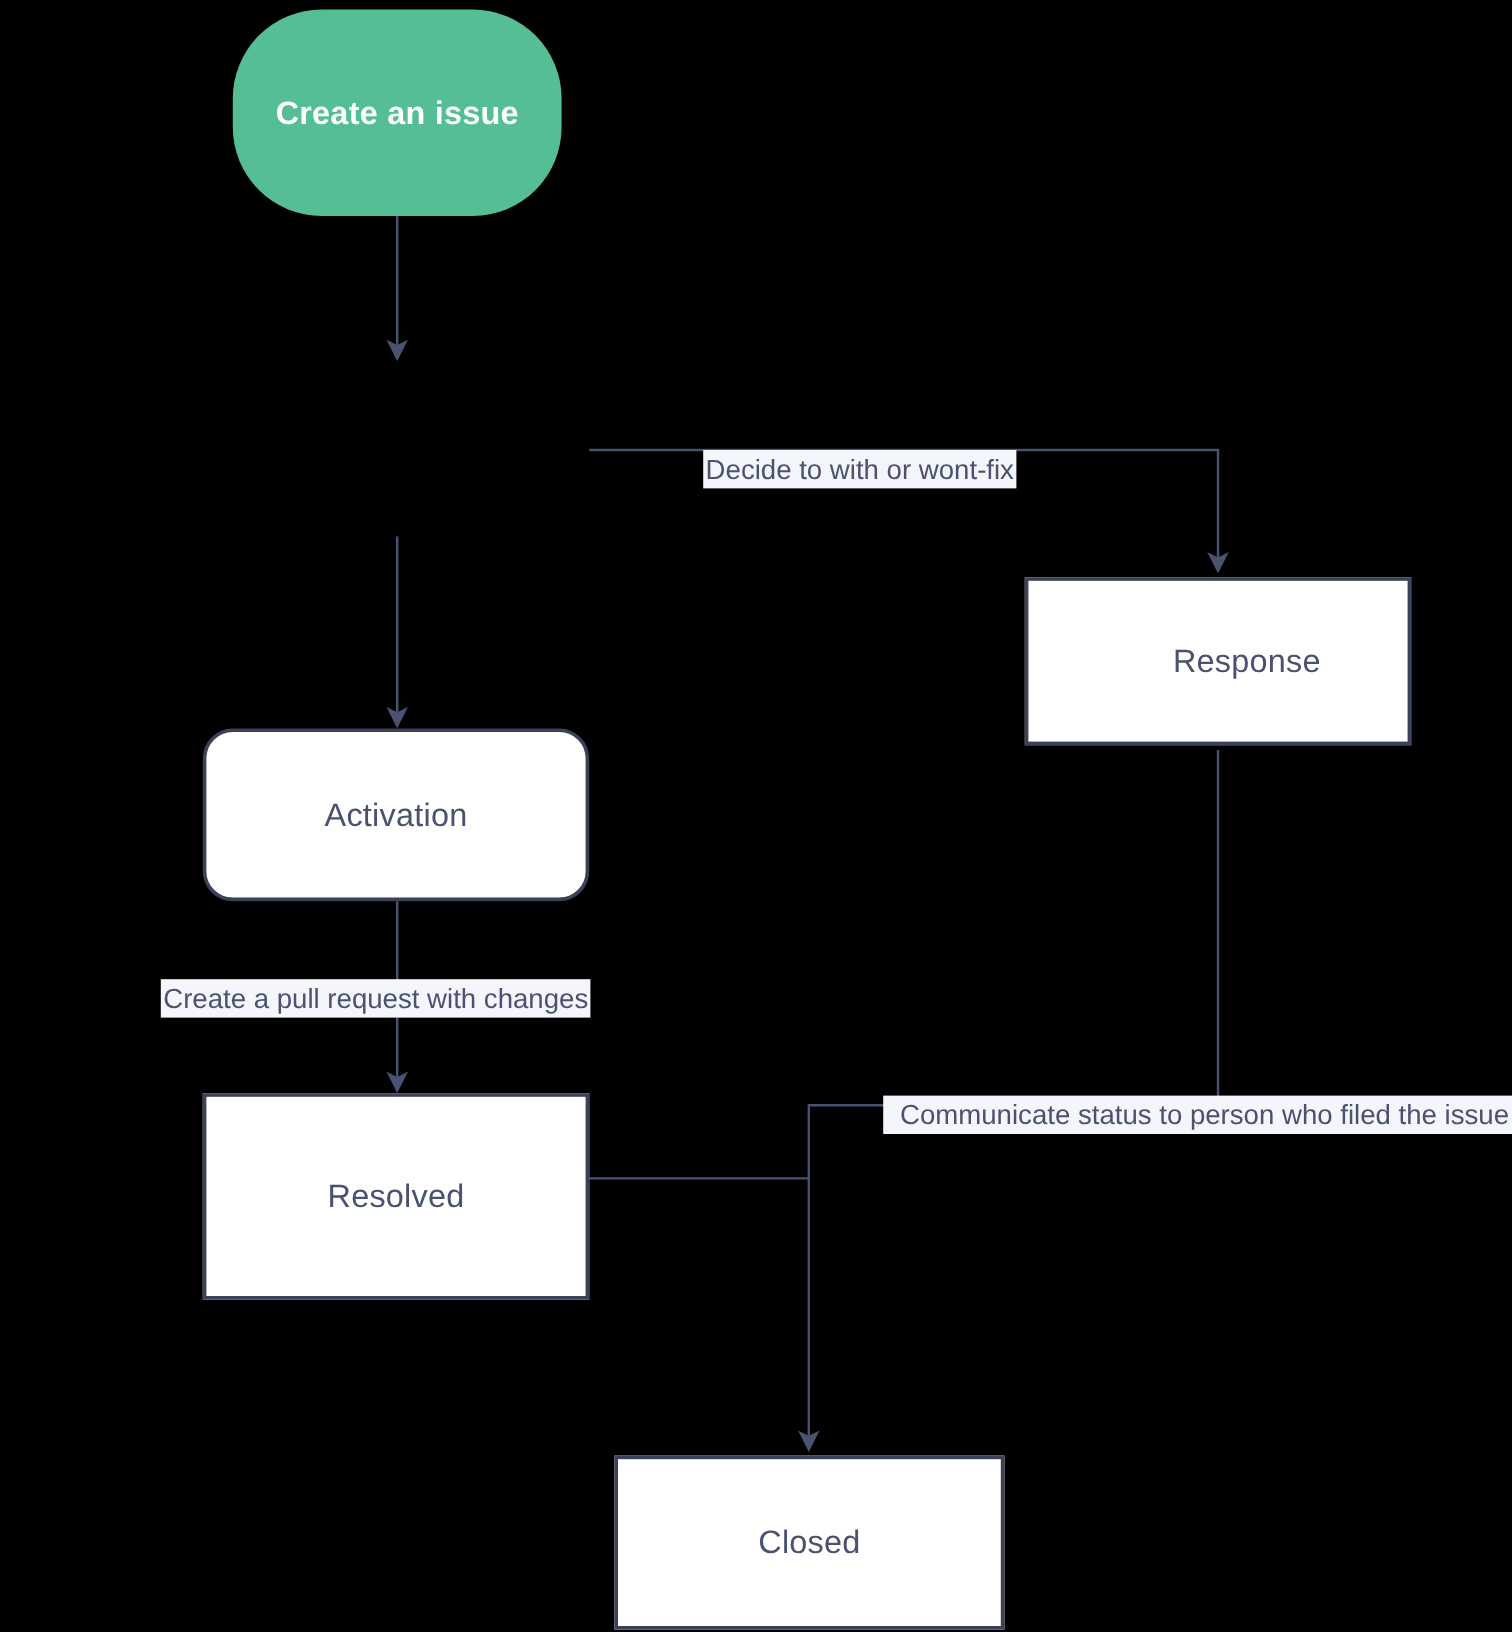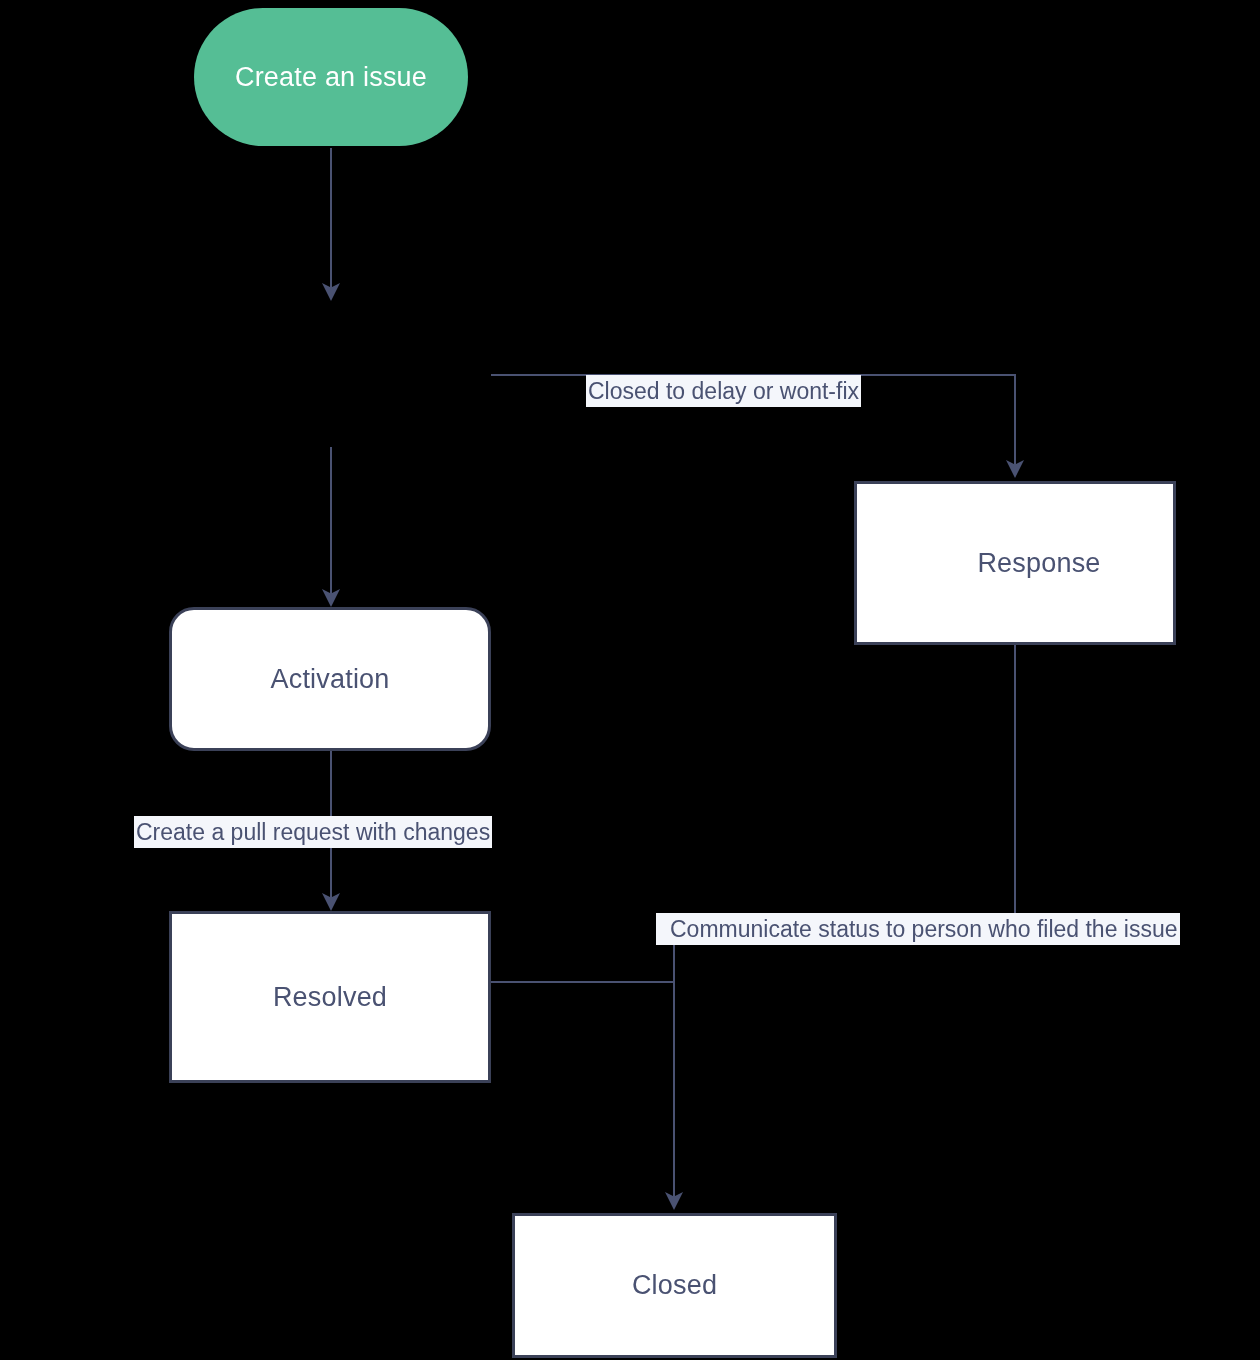--- a/index.html
+++ b/index.html
@@ -77,47 +77,47 @@
 
     <path d="M 331 447 L 331 604" fill="none" stroke="#4a5272" stroke-width="2" marker-end="url(#arrow)"></path>
 
     <path d="M 331 751 L 331 908" fill="none" stroke="#4a5272" stroke-width="2" marker-end="url(#arrow)"></path>
 
     <path d="M 1015 625 L 1015 921 L 674 921 L 674 1207" fill="none" stroke="#4a5272" stroke-width="2" marker-end="url(#arrow)"></path>
 
     <path d="M 491 982 L 674 982" fill="none" stroke="#4a5272" stroke-width="2"></path>
   </svg>
 
-  <div class="node start" style="left:194px; top:8px; width:274px; height:138px;">
+  <div class="node start" style="left:194px; top:8px; width:274px; height:172px;font-weight:bold;">
     <span>Create an issue</span>
   </div>
 
 
-  <div class="node" style="left:854px; top:481px; width:322px; height:164px;padding-left:48px;">
+  <div class="node" style="left:854px; top:481px; width:322px; height:140px;padding-left:48px;">
     <span>Response</span>
   </div>
 
   <div class="node" style="left:169px; top:607px; width:322px; height:144px;border-radius:25px;">
     <span>Activation</span>
   </div>
 
   <div class="node" style="left:169px; top:911px; width:322px; height:172px;">
     <span>Resolved</span>
   </div>
 
   <div class="node" style="left:512px; top:1213px; width:325px; height:145px;">
     <span>Closed</span>
   </div>
 
   <div class="edge-label" style="left:586px; top:375px;">
-    <span>Closed to delay or wont-fix</span>
+    <span>Decide to with or wont-fix</span>
   </div>
 
 
   <div class="edge-label" style="left:134px; top:816px;">
     <span>Create a pull request with changes</span>
   </div>
 
-  <div class="edge-label" style="left:656px; top:913px;padding-left:14px;">
+  <div class="edge-label" style="left:736px; top:913px;padding-left:14px;">
     <span>Communicate status to person who filed the issue</span>
   </div>
 
 </div>
 
 </body></html>

